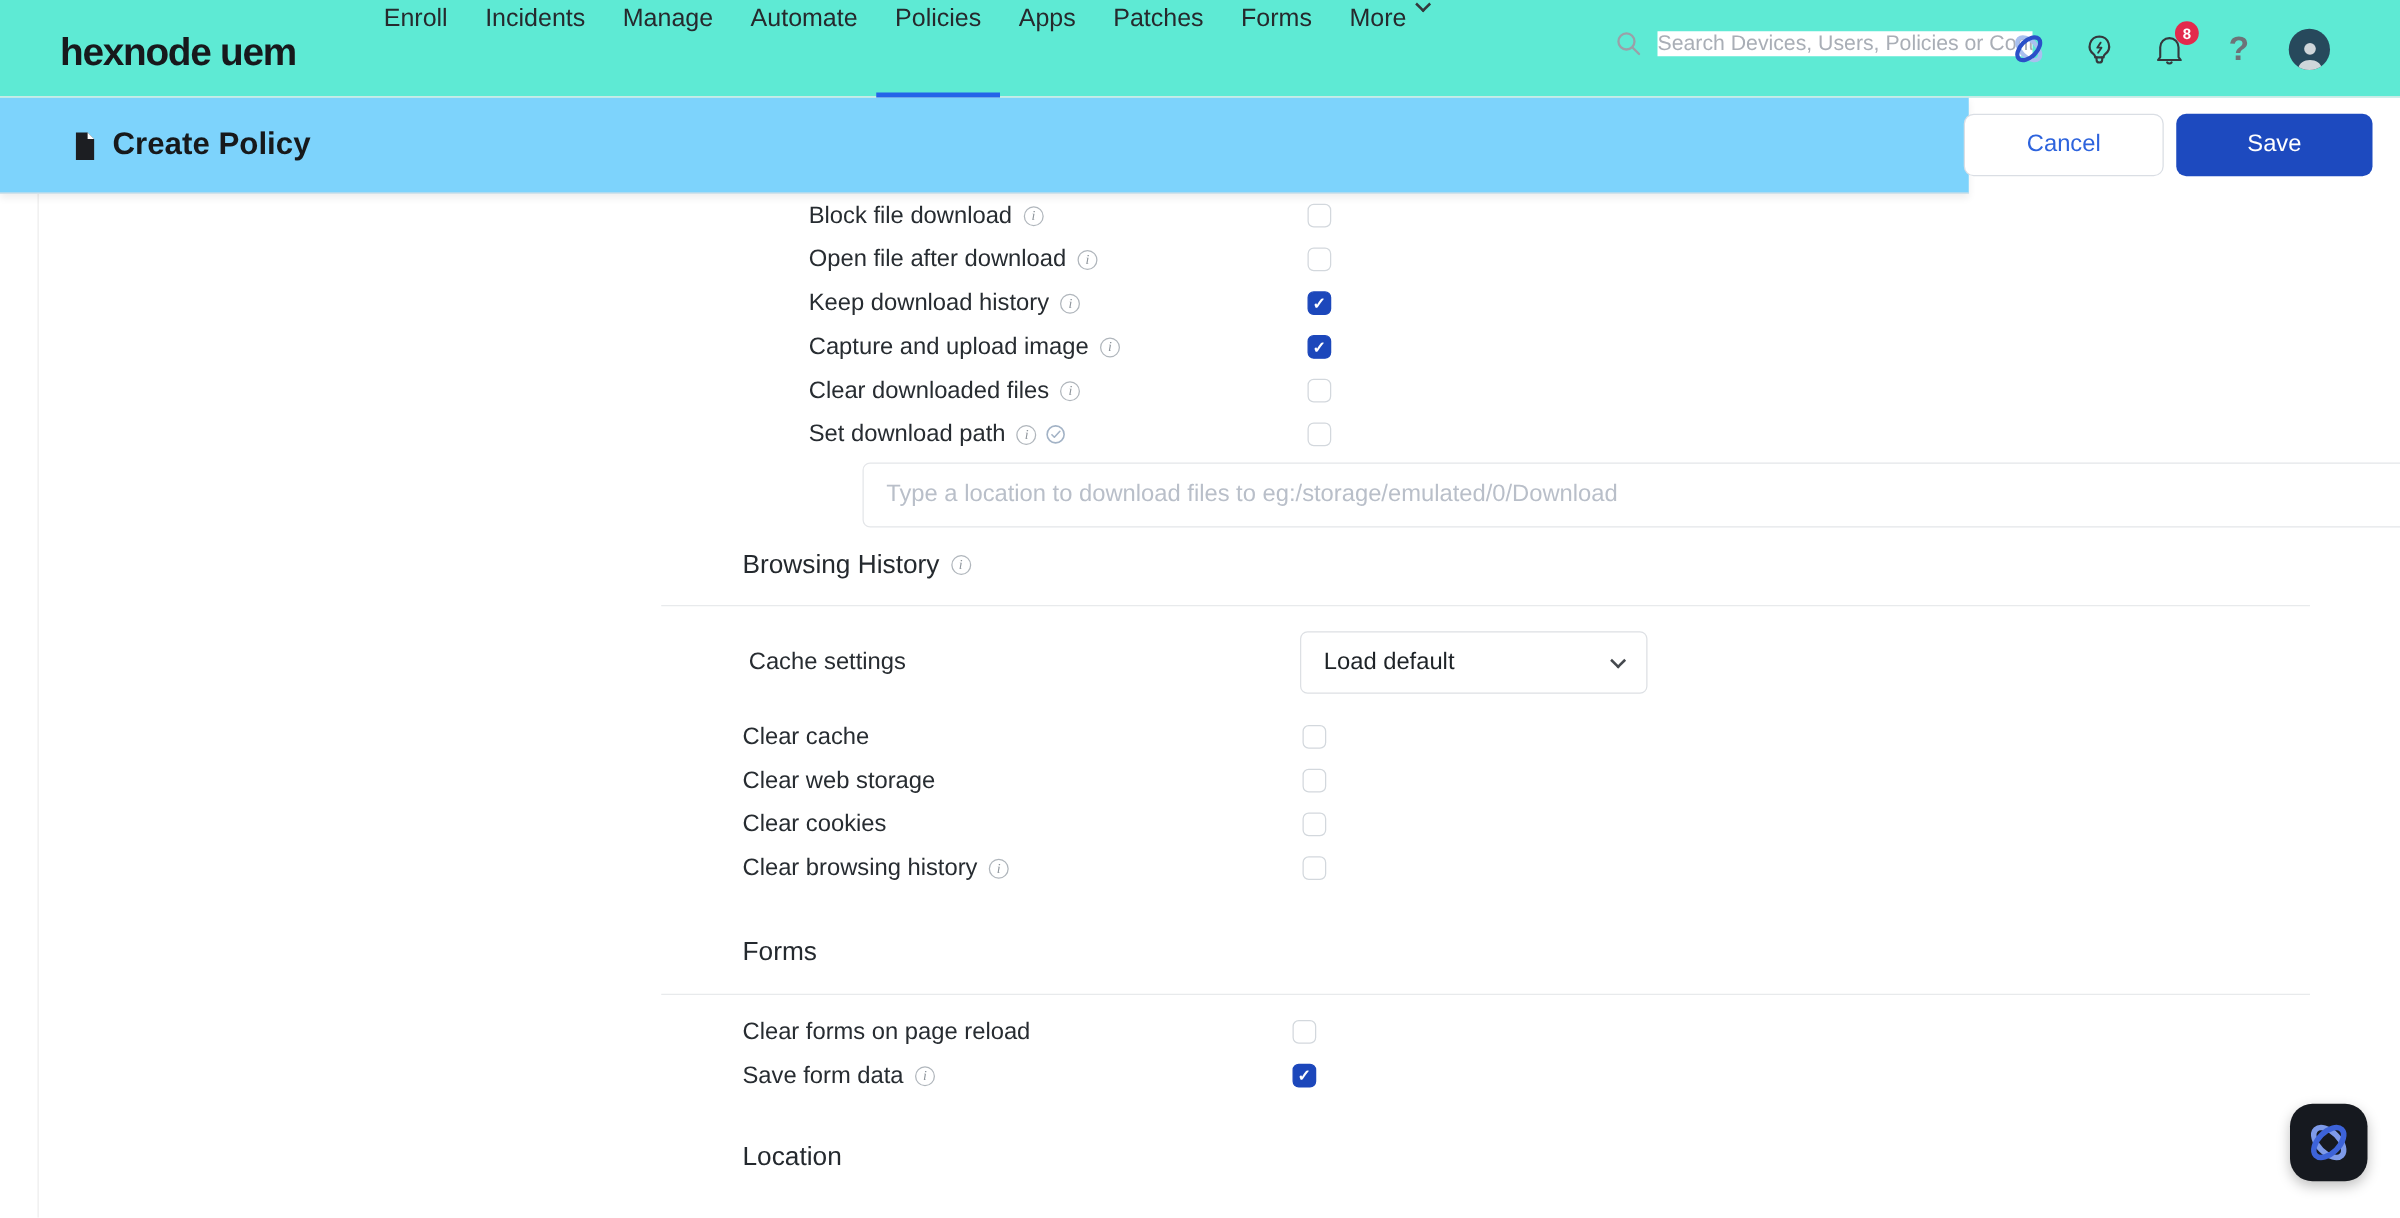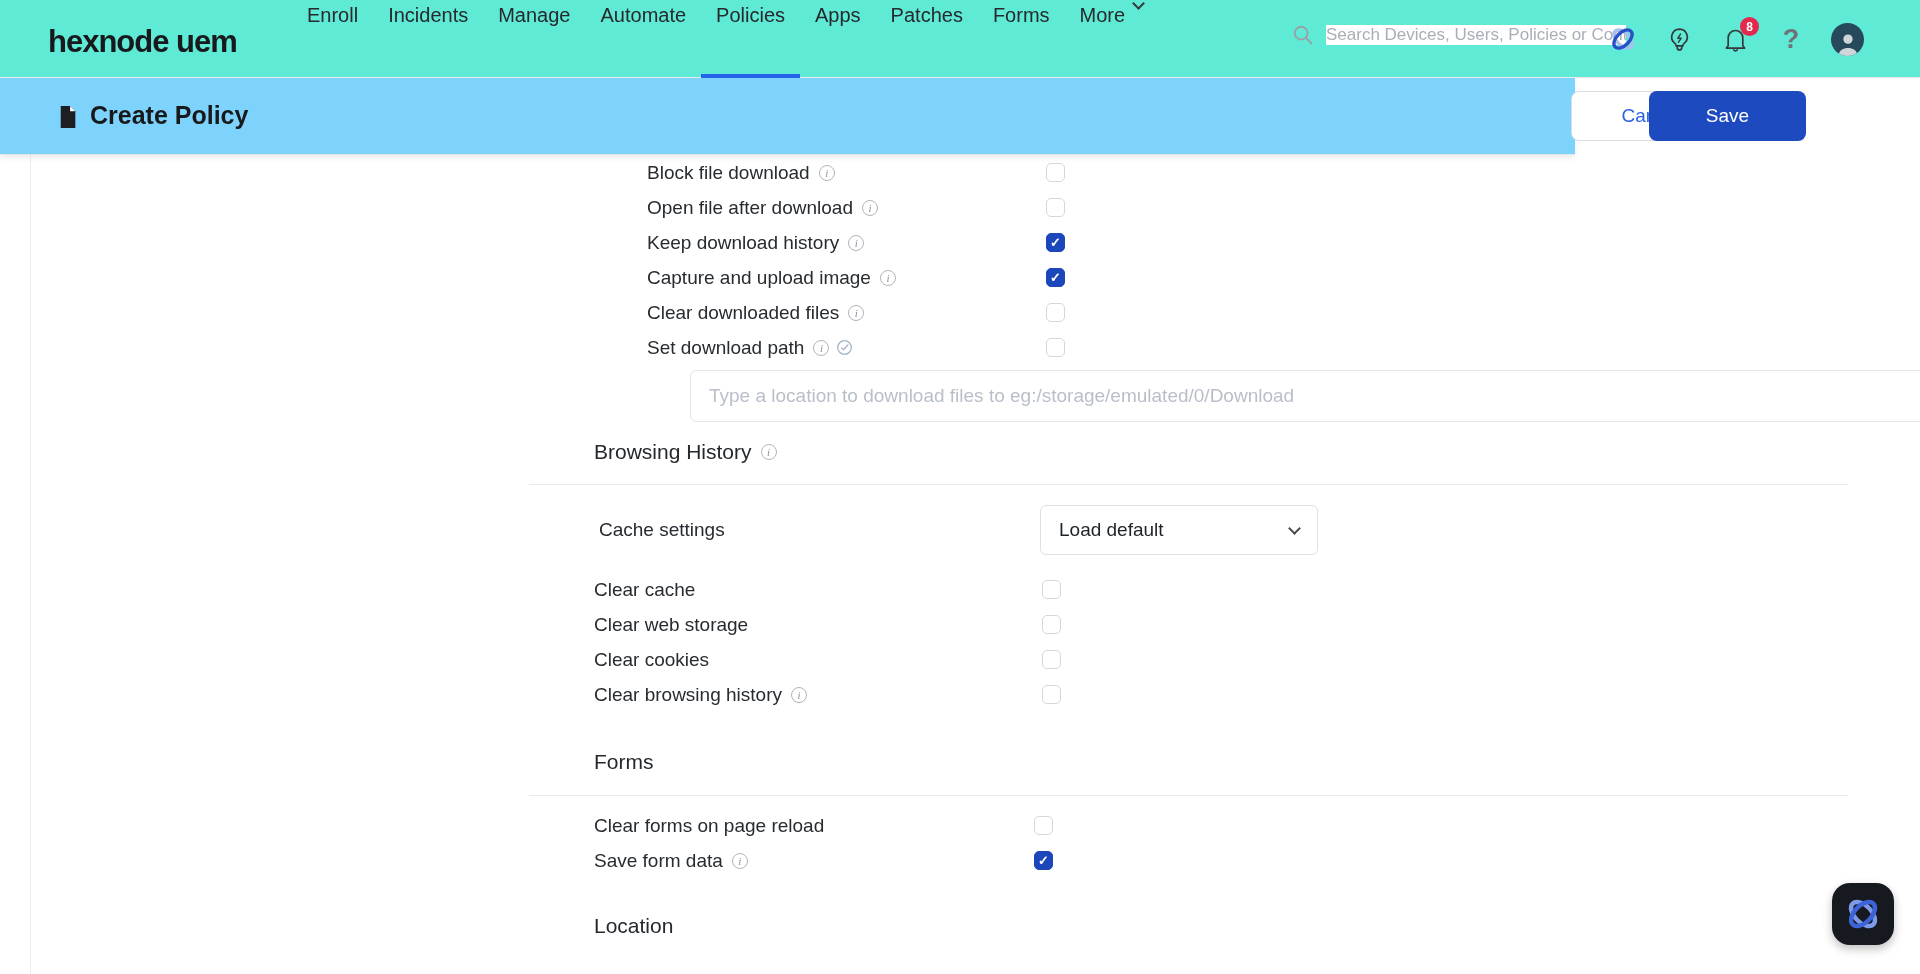--- a/index.html
+++ b/index.html
@@ -35,21 +35,21 @@
 
   
   .subheader { position:absolute; top:78px; left:0; width:1575px; height:77px; background:#7dd3fc;
                border-bottom:1px solid #e4e4e4; box-shadow:0 3px 6px rgba(0,0,0,.07); z-index:20; }
   .doc-ico { position:absolute; left:55px; top:26px; }
   .pagetitle { position:absolute; left:90px; top:23px; font-size:25px; font-weight:700; color:#17191b; }
   .btn { position:absolute; top:13px; height:50px; border-radius:8px; font-size:19px;
          display:flex; align-items:center; justify-content:center; cursor:pointer;
          font-family:"Liberation Sans", sans-serif; }
   .btn-cancel { left:1571px; width:160px; background:#fff; border:1px solid #dadee4; color:#2d63dd; }
-  .btn-save  { left:1649px; width:157px; background:#1d4abf; border:none; color:#fff; }
+  .btn-save  { left:1741px; width:157px; background:#1d4abf; border:none; color:#fff; }
 
   
   .content { position:absolute; top:155px; left:0; width:1920px; height:819px; background:#fff; }
   .leftline { position:absolute; left:30px; top:0; bottom:0; width:1px; background:#ededed; }
   .col { position:absolute; left:529px; width:1319px; top:0; }
 
   .row { position:relative; height:35px; display:flex; align-items:center; }
   .row .lbl { font-size:19px; color:#272c31; }
   .indent1 .lbl { margin-left:118px; }
   .indent2 .lbl { margin-left:65px; }

